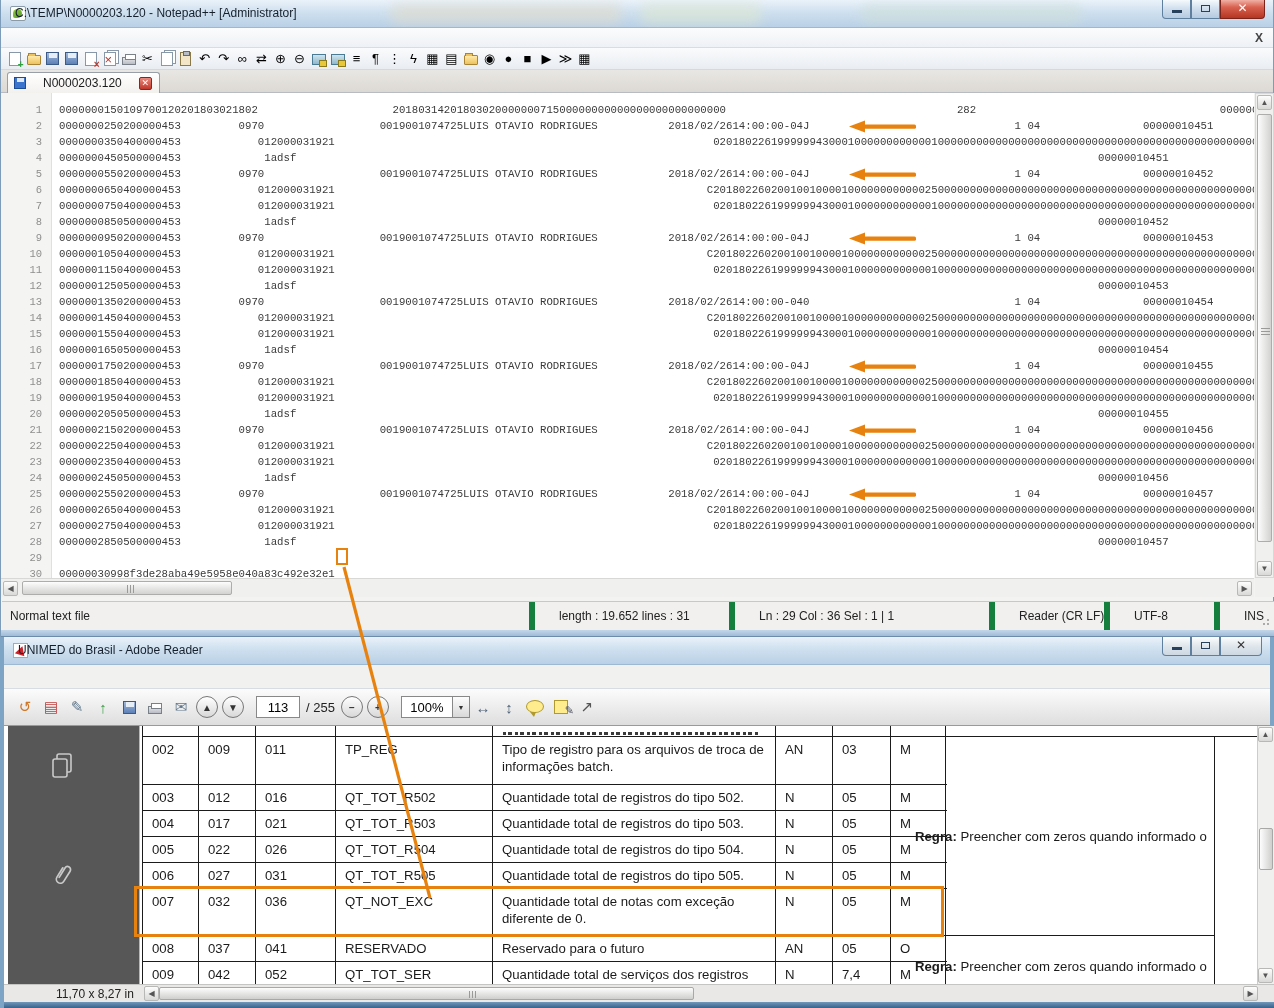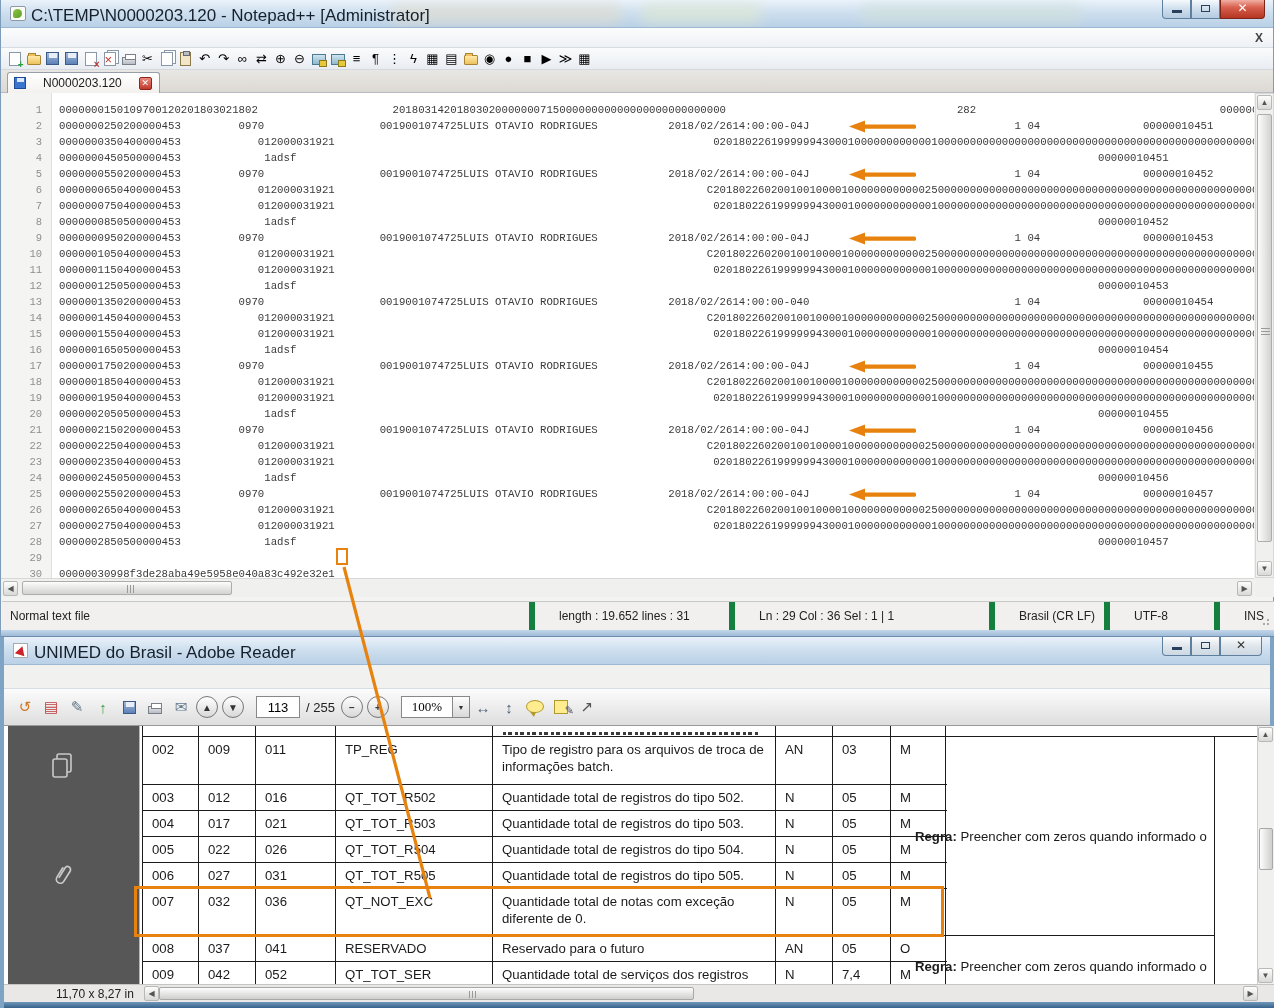--- a/index.html
+++ b/index.html
@@ -5,21 +5,21 @@
   * { box-sizing: border-box; margin: 0; padding: 0; }
   html,body { width:1274px; height:1008px; overflow:hidden; background:#aac4dc;
     font-family:"Liberation Sans","DejaVu Sans",sans-serif; }
 
   
   .window { position:absolute; left:0; width:1274px; }
   .titlebar { position:relative; height:28px;
     background:linear-gradient(#eaf2fa,#cfe0ef 45%,#b9d0e6);
     border-bottom:1px solid #9db8d2; overflow:hidden; }
   .titlebar .blob { position:absolute; filter:blur(6px); opacity:.55; border-radius:6px; }
-  .app-title { position:absolute; left:30px; top:6px; font-size:17px; color:#16202c; white-space:nowrap; }
+  .app-title { position:absolute; left:14px; top:6px; font-size:12px; color:#16202c; white-space:nowrap; }
   .winbtns { position:absolute; top:0; right:8px; display:flex; }
   .winbtn { width:29px; height:19px; border:1px solid #5f7f9e; border-top:none;
     background:linear-gradient(#f5fafd,#cfdeed 50%,#b5cbe0); color:#27405c;
     font-size:10px; line-height:17px; text-align:center; }
   .winbtn.first { border-radius:0 0 0 4px; }
   .winbtn.close { width:45px; border-radius:0 0 4px 0; color:#fff; font-weight:bold; font-size:12px;
     background:linear-gradient(#f0b0a4,#d9614f 40%,#b43522); border-color:#7d241a; }
   .winbtn .sq { display:inline-block; width:9px; height:7px; border:1px solid #27405c; margin-top:5px; }
   .winbtn .bar { display:inline-block; width:10px; height:3px; background:#27405c; margin-top:10px; }
 
@@ -117,21 +117,21 @@
   .ic-bubble { width:18px; height:13px; background:#ffec8f; border:1px solid #b09a2e; border-radius:50%; position:relative; margin-top:-2px; }
   .ic-bubble:after { content:""; position:absolute; left:3px; bottom:-5px; border-left:4px solid transparent; border-right:2px solid transparent; border-top:5px solid #b09a2e; }
   .ic-hilite { width:14px; height:14px; background:#ffec8f; border:1px solid #b09a2e; color:#333; font-size:10px; font-weight:bold;
     text-align:center; line-height:13px; position:relative; }
   .ic-hilite:after { content:"✎"; position:absolute; right:-7px; bottom:-4px; font-size:11px; color:#556; }
   .page-input { width:44px; height:22px; border:1px solid #888; background:#fff; font-size:13px; text-align:center;
     margin:0 6px 0 10px; font-family:"Liberation Sans",sans-serif; }
   .page-total { font-size:13px; color:#222; margin-right:4px; }
   .zoom-box { display:flex; align-items:center; margin-left:10px; }
   .zoom-box .zval { width:52px; height:22px; border:1px solid #888; background:#fff; font-size:13px;
-    display:flex; align-items:center; justify-content:center;font-family:Liberation Serif, serif; }
+    display:flex; align-items:center; justify-content:center; }
   .zoom-box .zbtn { width:17px; height:22px; border:1px solid #888; border-left:none; background:linear-gradient(#fdfdfd,#d8d8d8);
     font-size:7px; color:#333; display:flex; align-items:center; justify-content:center; }
   #pdf-links { position:absolute; right:14px; top:0; height:37px; display:flex; align-items:center; }
   .rlink { color:#1e62b8; font-size:14.5px; font-weight:bold; padding:0 22px; }
   .rlink + .rlink { border-left:1px dotted #9a9a9a; }
 
   #pdf-content { position:absolute; left:0; top:89px; width:1274px; height:258px; background:#ffffff; overflow:hidden; }
   #pdf-sidebar { position:absolute; left:4px; top:0; width:131px; height:258px; background:#575757; }
   #pdf-sidebar svg { position:absolute; left:42px; }
   #pdf-page { position:absolute; left:135px; top:0; width:1118px; height:258px; background:#fff;
@@ -509,21 +509,21 @@
         <span class="grip"></span>
       </span>
     <span class="sbtn" style="left:auto;right:2px;top:2px;">▶</span>
   </div>
   <div class="corner"></div>
 
   <div id="npp-status">
     <span class="cell">Normal text file</span>
     <span class="cell w-len">length : 19.652    lines : 31</span>
     <span class="cell w-pos">Ln : 29    Col : 36    Sel : 1 | 1</span>
-    <span class="cell w-eol">Brasil (CR LF)</span>
+    <span class="cell w-eol">Reader (CR LF)</span>
     <span class="cell w-enc">UTF-8</span>
     <span class="cell w-ins">INS</span>
   </div>
   <div id="npp-bottom"></div>
 </div>
 
 <div class="window" id="pdf">
   <div class="titlebar">
     <span class="pdf-logo"></span>
     <span class="app-title">UNIMED do Brasil - Adobe Reader</span>

